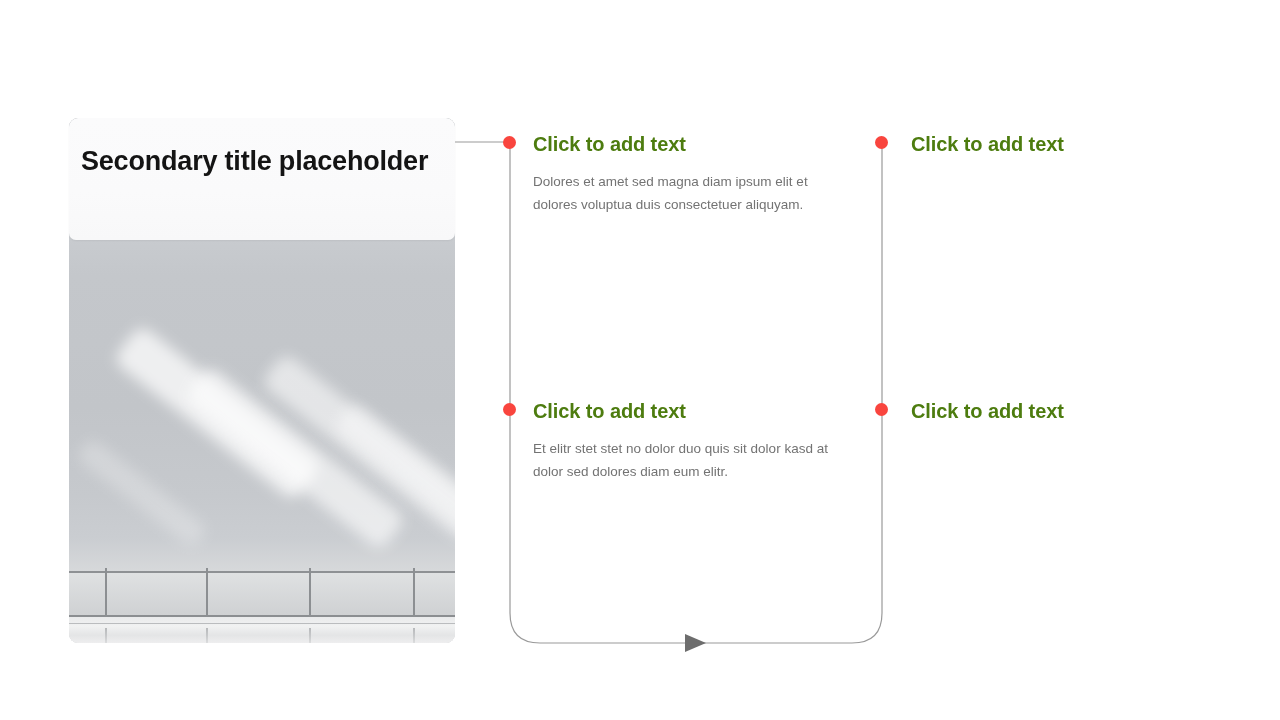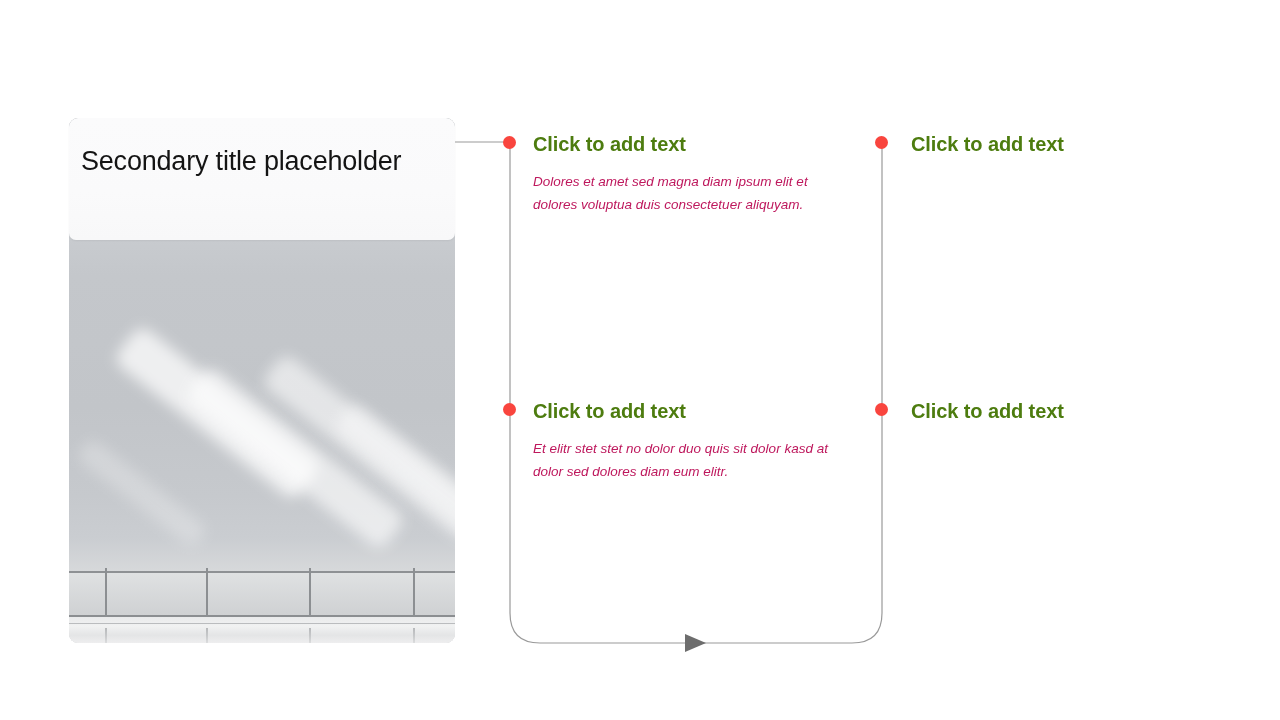--- a/index.html
+++ b/index.html
@@ -70,39 +70,39 @@
 
   
   .title-card{
     position:absolute; left:69px; top:118px; width:386px; height:122px;
     background:linear-gradient(180deg,#fbfbfc 0%,#fafafb 60%,#f8f8f9 100%);
     border-radius:9px 9px 7px 7px;
     box-shadow:0 1px 2px rgba(0,0,0,.05);
   }
   .title-text{
     position:absolute; left:12px; top:28px; width:350px;
-    font-size:27px; font-weight:normal; line-height:1.18;
+    font-size:27px; font-weight:bold; line-height:1.18;
     color:#141414; letter-spacing:-.2px;
   }
 
   
   .connector{ position:absolute; left:0; top:0; width:1280px; height:720px; }
 
   
   .dot{ position:absolute; width:13px; height:13px; border-radius:50%;
         background:#f9453e; }
 
   
   .block{ position:absolute; width:300px; }
   .blk-head{
     font-size:20px; font-weight:bold; color:#4d7c0f;
     letter-spacing:-.1px; margin-bottom:14px;
   }
   .blk-body{
-    font-size:13.5px; line-height:1.72; color:#be185d;font-style:italic;
+    font-size:13.5px; line-height:1.72; color:#737373;
   }
   .b-tl{ left:533px; top:133px; }
   .b-tr{ left:911px; top:133px; width:292px; }
   .b-bl{ left:533px; top:400px; }
   .b-br{ left:911px; top:400px; width:292px; }
 </style>
 </head>
 <body>
 
 <div id="canvas">

